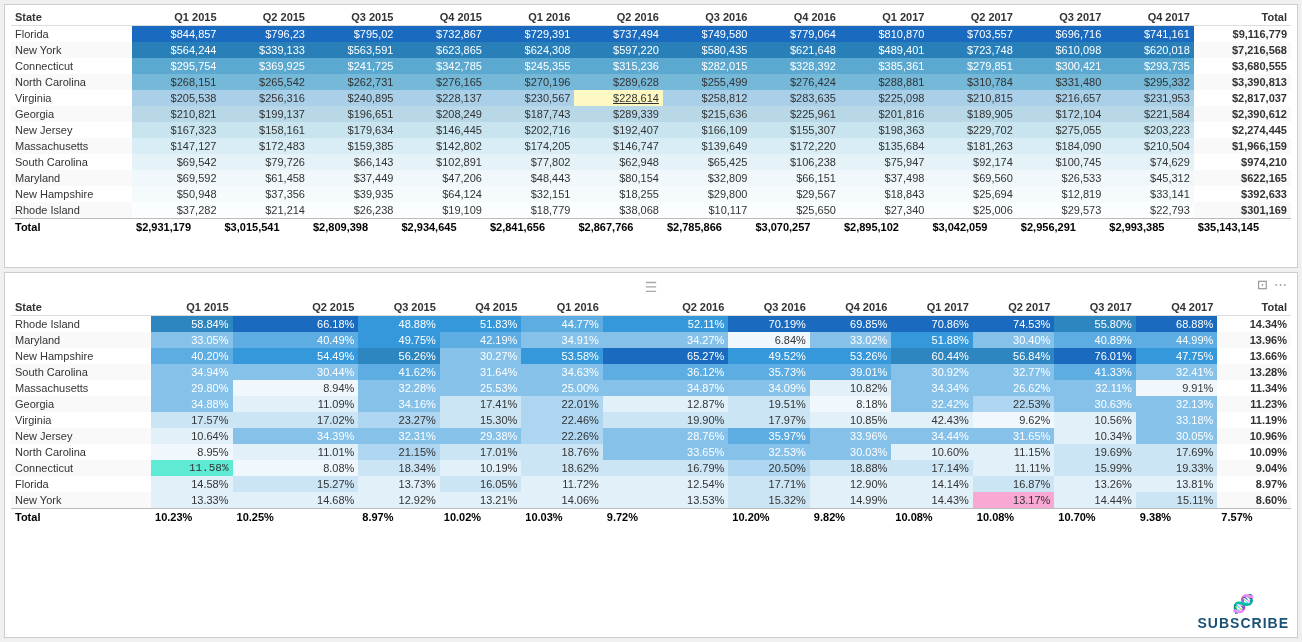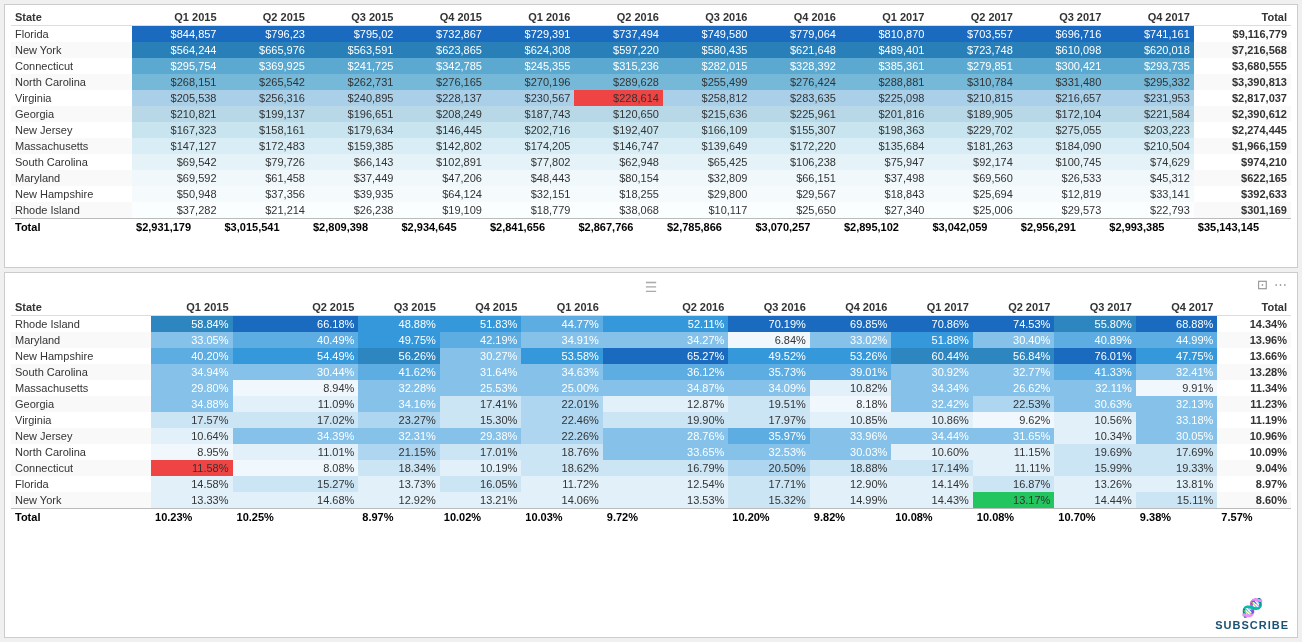--- a/index.html
+++ b/index.html
@@ -126,21 +126,21 @@
             <td style="background: rgb(26, 107, 191); color: rgb(255, 255, 255);">$779,064</td>
             <td style="background: rgb(26, 107, 191); color: rgb(255, 255, 255);">$810,870</td>
             <td style="background: rgb(26, 107, 191); color: rgb(255, 255, 255);">$703,557</td>
             <td style="background: rgb(26, 107, 191); color: rgb(255, 255, 255);">$696,716</td>
             <td style="background: rgb(26, 107, 191); color: rgb(255, 255, 255);">$741,161</td>
             <td class="total-col">$9,116,779</td>
           </tr>
           <tr>
             <td>New York</td>
             <td style="background: rgb(41, 128, 185); color: rgb(255, 255, 255);">$564,244</td>
-            <td style="background: rgb(41, 128, 185); color: rgb(255, 255, 255);">$665,976</td>
+            <td style="background: rgb(41, 128, 185); color: rgb(255, 255, 255);">$339,133</td>
             <td style="background: rgb(41, 128, 185); color: rgb(255, 255, 255);">$563,591</td>
             <td style="background: rgb(41, 128, 185); color: rgb(255, 255, 255);">$623,865</td>
             <td style="background: rgb(41, 128, 185); color: rgb(255, 255, 255);">$624,308</td>
             <td style="background: rgb(41, 128, 185); color: rgb(255, 255, 255);">$597,220</td>
             <td style="background: rgb(41, 128, 185); color: rgb(255, 255, 255);">$580,435</td>
             <td style="background: rgb(41, 128, 185); color: rgb(255, 255, 255);">$621,648</td>
             <td style="background: rgb(41, 128, 185); color: rgb(255, 255, 255);">$489,401</td>
             <td style="background: rgb(41, 128, 185); color: rgb(255, 255, 255);">$723,748</td>
             <td style="background: rgb(41, 128, 185); color: rgb(255, 255, 255);">$610,098</td>
             <td style="background: rgb(41, 128, 185); color: rgb(255, 255, 255);">$620,018</td>
@@ -178,37 +178,37 @@
             <td style="background: rgb(118, 184, 216); color: rgb(51, 51, 51);">$295,332</td>
             <td class="total-col">$3,390,813</td>
           </tr>
           <tr>
             <td>Virginia</td>
             <td style="background: rgb(170, 207, 232); color: rgb(51, 51, 51);">$205,538</td>
             <td style="background: rgb(170, 207, 232); color: rgb(51, 51, 51);">$256,316</td>
             <td style="background: rgb(170, 207, 232); color: rgb(51, 51, 51);">$240,895</td>
             <td style="background: rgb(170, 207, 232); color: rgb(51, 51, 51);">$228,137</td>
             <td style="background: rgb(170, 207, 232); color: rgb(51, 51, 51);">$230,567</td>
-            <td style="background: #ef4444; color: rgb(51, 51, 51);">$228,614</td>
+            <td style="background: #fef9c3; color: rgb(51, 51, 51); text-decoration: underline;">$228,614</td>
             <td style="background: rgb(170, 207, 232); color: rgb(51, 51, 51);">$258,812</td>
             <td style="background: rgb(170, 207, 232); color: rgb(51, 51, 51);">$283,635</td>
             <td style="background: rgb(170, 207, 232); color: rgb(51, 51, 51);">$225,098</td>
             <td style="background: rgb(170, 207, 232); color: rgb(51, 51, 51);">$210,815</td>
             <td style="background: rgb(170, 207, 232); color: rgb(51, 51, 51);">$216,657</td>
             <td style="background: rgb(170, 207, 232); color: rgb(51, 51, 51);">$231,953</td>
             <td class="total-col">$2,817,037</td>
           </tr>
           <tr>
             <td>Georgia</td>
             <td style="background: rgb(184, 216, 232); color: rgb(51, 51, 51);">$210,821</td>
             <td style="background: rgb(184, 216, 232); color: rgb(51, 51, 51);">$199,137</td>
             <td style="background: rgb(184, 216, 232); color: rgb(51, 51, 51);">$196,651</td>
             <td style="background: rgb(184, 216, 232); color: rgb(51, 51, 51);">$208,249</td>
             <td style="background: rgb(184, 216, 232); color: rgb(51, 51, 51);">$187,743</td>
-            <td style="background: rgb(184, 216, 232); color: rgb(51, 51, 51);">$120,650</td>
+            <td style="background: rgb(184, 216, 232); color: rgb(51, 51, 51);">$289,339</td>
             <td style="background: rgb(184, 216, 232); color: rgb(51, 51, 51);">$215,636</td>
             <td style="background: rgb(184, 216, 232); color: rgb(51, 51, 51);">$225,961</td>
             <td style="background: rgb(184, 216, 232); color: rgb(51, 51, 51);">$201,816</td>
             <td style="background: rgb(184, 216, 232); color: rgb(51, 51, 51);">$189,905</td>
             <td style="background: rgb(184, 216, 232); color: rgb(51, 51, 51);">$172,104</td>
             <td style="background: rgb(184, 216, 232); color: rgb(51, 51, 51);">$221,584</td>
             <td class="total-col">$2,390,612</td>
           </tr>
           <tr>
             <td>New Jersey</td>
@@ -455,21 +455,21 @@
           <tr>
             <td>Virginia</td>
             <td style="background: rgb(204, 229, 244); color: rgb(51, 51, 51);">17.57%</td>
             <td style="background: rgb(204, 229, 244); color: rgb(51, 51, 51);">17.02%</td>
             <td style="background: rgb(174, 214, 241); color: rgb(51, 51, 51);">23.27%</td>
             <td style="background: rgb(204, 229, 244); color: rgb(51, 51, 51);">15.30%</td>
             <td style="background: rgb(174, 214, 241); color: rgb(51, 51, 51);">22.46%</td>
             <td style="background: rgb(204, 229, 244); color: rgb(51, 51, 51);">19.90%</td>
             <td style="background: rgb(204, 229, 244); color: rgb(51, 51, 51);">17.97%</td>
             <td style="background: rgb(225, 240, 249); color: rgb(51, 51, 51);">10.85%</td>
-            <td style="background: rgb(225, 240, 249); color: rgb(51, 51, 51);">10.86%</td>
+            <td style="background: rgb(225, 240, 249); color: rgb(51, 51, 51);">42.43%</td>
             <td style="background: rgb(240, 248, 253); color: rgb(51, 51, 51);">9.62%</td>
             <td style="background: rgb(225, 240, 249); color: rgb(51, 51, 51);">10.56%</td>
             <td style="background: rgb(133, 193, 233); color: rgb(255, 255, 255);">33.18%</td>
             <td class="total-col">11.19%</td>
           </tr>
           <tr>
             <td>New Jersey</td>
             <td style="background: rgb(225, 240, 249); color: rgb(51, 51, 51);">10.64%</td>
             <td style="background: rgb(133, 193, 233); color: rgb(255, 255, 255);">34.39%</td>
             <td style="background: rgb(133, 193, 233); color: rgb(255, 255, 255);">32.31%</td>
@@ -495,21 +495,21 @@
             <td style="background: rgb(133, 193, 233); color: rgb(255, 255, 255);">32.53%</td>
             <td style="background: rgb(133, 193, 233); color: rgb(255, 255, 255);">30.03%</td>
             <td style="background: rgb(225, 240, 249); color: rgb(51, 51, 51);">10.60%</td>
             <td style="background: rgb(225, 240, 249); color: rgb(51, 51, 51);">11.15%</td>
             <td style="background: rgb(204, 229, 244); color: rgb(51, 51, 51);">19.69%</td>
             <td style="background: rgb(204, 229, 244); color: rgb(51, 51, 51);">17.69%</td>
             <td class="total-col">10.09%</td>
           </tr>
           <tr>
             <td>Connecticut</td>
-            <td style="background: #ef4444; color: rgb(51, 51, 51);">11.58%</td>
+            <td style="background: #5eead4; color: rgb(51, 51, 51); font-family: Liberation Mono, monospace;">11.58%</td>
             <td style="background: rgb(240, 248, 253); color: rgb(51, 51, 51);">8.08%</td>
             <td style="background: rgb(204, 229, 244); color: rgb(51, 51, 51);">18.34%</td>
             <td style="background: rgb(225, 240, 249); color: rgb(51, 51, 51);">10.19%</td>
             <td style="background: rgb(204, 229, 244); color: rgb(51, 51, 51);">18.62%</td>
             <td style="background: rgb(204, 229, 244); color: rgb(51, 51, 51);">16.79%</td>
             <td style="background: rgb(174, 214, 241); color: rgb(51, 51, 51);">20.50%</td>
             <td style="background: rgb(204, 229, 244); color: rgb(51, 51, 51);">18.88%</td>
             <td style="background: rgb(204, 229, 244); color: rgb(51, 51, 51);">17.14%</td>
             <td style="background: rgb(225, 240, 249); color: rgb(51, 51, 51);">11.11%</td>
             <td style="background: rgb(204, 229, 244); color: rgb(51, 51, 51);">15.99%</td>
@@ -536,21 +536,21 @@
             <td>New York</td>
             <td style="background: rgb(225, 240, 249); color: rgb(51, 51, 51);">13.33%</td>
             <td style="background: rgb(225, 240, 249); color: rgb(51, 51, 51);">14.68%</td>
             <td style="background: rgb(225, 240, 249); color: rgb(51, 51, 51);">12.92%</td>
             <td style="background: rgb(225, 240, 249); color: rgb(51, 51, 51);">13.21%</td>
             <td style="background: rgb(225, 240, 249); color: rgb(51, 51, 51);">14.06%</td>
             <td style="background: rgb(225, 240, 249); color: rgb(51, 51, 51);">13.53%</td>
             <td style="background: rgb(204, 229, 244); color: rgb(51, 51, 51);">15.32%</td>
             <td style="background: rgb(225, 240, 249); color: rgb(51, 51, 51);">14.99%</td>
             <td style="background: rgb(225, 240, 249); color: rgb(51, 51, 51);">14.43%</td>
-            <td style="background: #22c55e; color: rgb(51, 51, 51);">13.17%</td>
+            <td style="background: #f9a8d4; color: rgb(51, 51, 51);">13.17%</td>
             <td style="background: rgb(225, 240, 249); color: rgb(51, 51, 51);">14.44%</td>
             <td style="background: rgb(204, 229, 244); color: rgb(51, 51, 51);">15.11%</td>
             <td class="total-col">8.60%</td>
           </tr>
         </tbody>
       <tfoot>
         <tr class="tfoot-row" id="bottom-footer">
         <td>Total</td>
             <td>10.23%</td>
             <td>10.25%</td>
@@ -563,16 +563,16 @@
             <td>10.08%</td>
             <td>10.08%</td>
             <td>10.70%</td>
             <td>9.38%</td>
             <td>7.57%</td>
           </tr>
       </tfoot>
     </table>
     <div class="logo-area">
       <span class="logo-dna">🧬</span>
-      <span style="font-weight:700;font-size:11px;letter-spacing:1px;color:#1a5276;">SUBSCRIBE</span>
+      <span style="font-weight:700;font-size:14px;letter-spacing:1px;color:#1a5276;">SUBSCRIBE</span>
     </div>
   </div>
 </div>
 
 </body></html>

